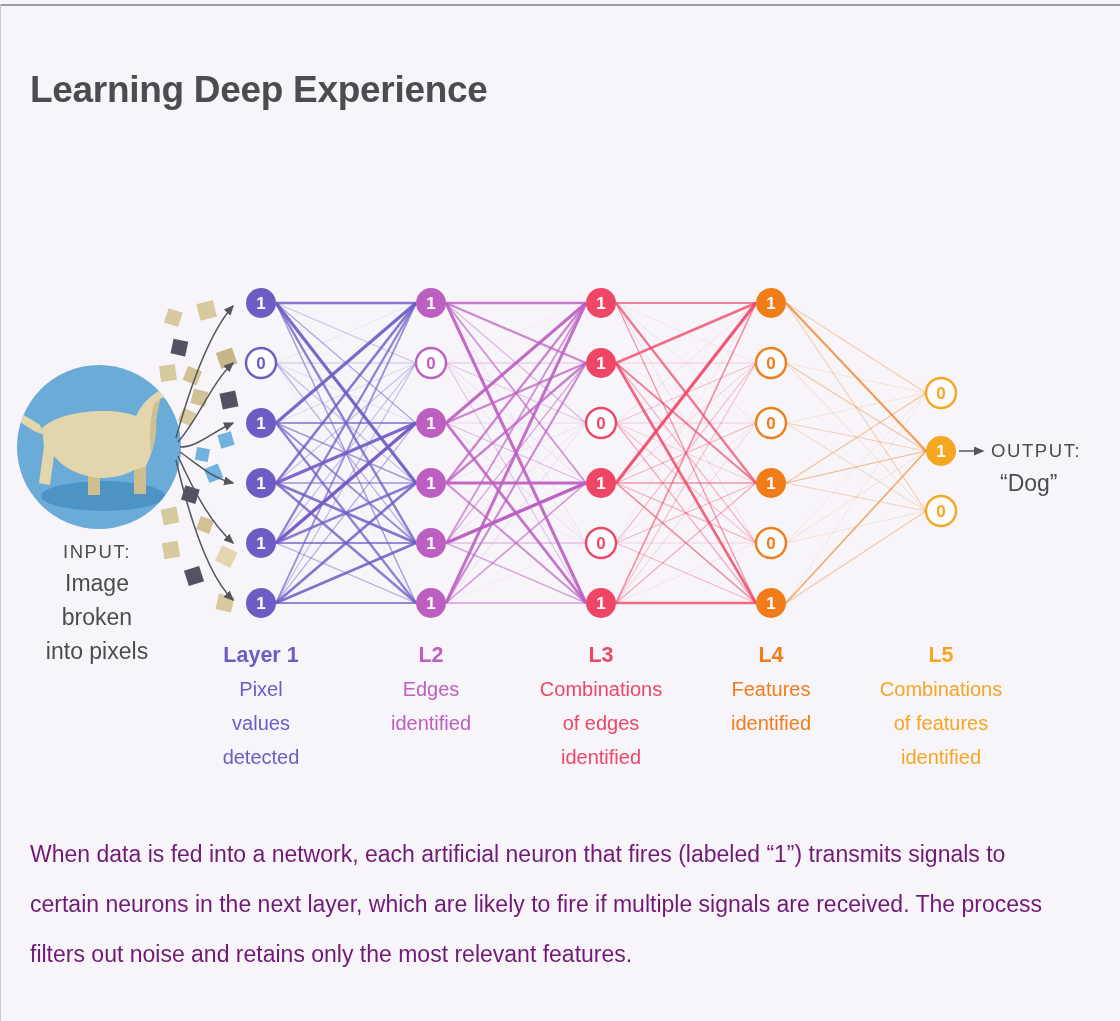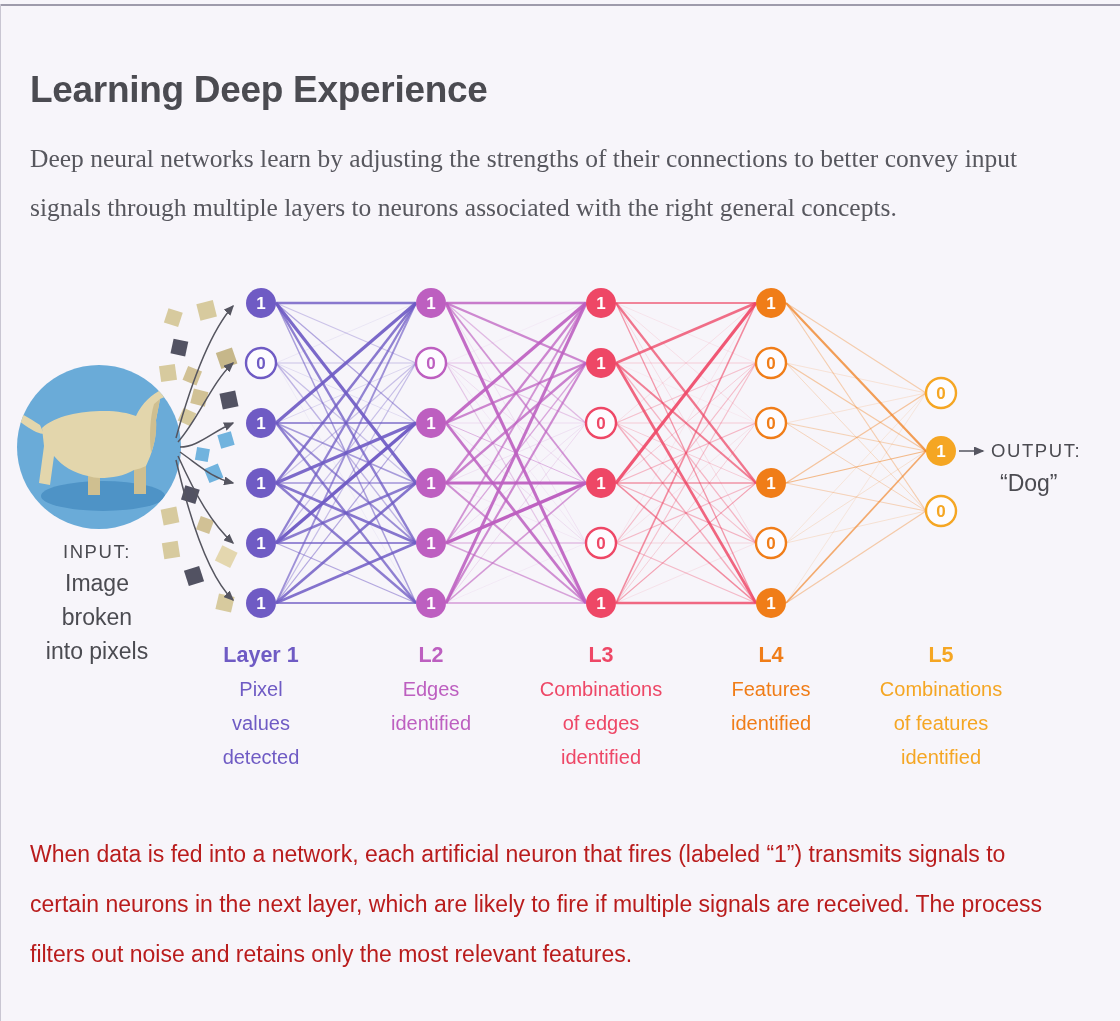--- a/index.html
+++ b/index.html
@@ -37,21 +37,21 @@
     font-size:25.5px;
     line-height:49px;
     color:#57575e;
   }
   
   #caption{
     position:absolute;left:30px;top:806px;width:1030px;
     font-family:"Liberation Sans", sans-serif;
     font-size:23px;
     line-height:50px;
-    color:#b91c1c;
+    color:#701a75;
   }
   
   #diagram{
     position:absolute;left:0;top:270px;width:1120px;height:520px;
   }
   svg{display:block;}
   .nodetext{
     font-family:"Liberation Sans", sans-serif;
     font-size:17px;font-weight:bold;
     text-anchor:middle;dominant-baseline:central;
@@ -87,21 +87,20 @@
 </style>
 </head>
 <body>
 
 <div id="page">
 
   <div id="top-rule"></div>
   <div id="left-rule"></div>
 
   <h1 id="headline">Learning Deep Experience</h1>
-  <p id="dek">Deep neural networks learn by adjusting the strengths of their connections to better convey input signals through multiple layers to neurons associated with the right general concepts.</p>
 
   <div id="diagram">
     <svg id="nn-svg" width="1120" height="520" viewBox="0 0 1120 520">
       <defs>
         <marker id="arrowhead" markerWidth="7" markerHeight="6" refX="6" refY="3" orient="auto" markerUnits="strokeWidth">
           <path d="M0,0 L7,3 L0,6 z" fill="#555560"></path>
         </marker>
         <clipPath id="dogclip">
             <circle cx="99" cy="177" r="82"></circle>
           </clipPath>

